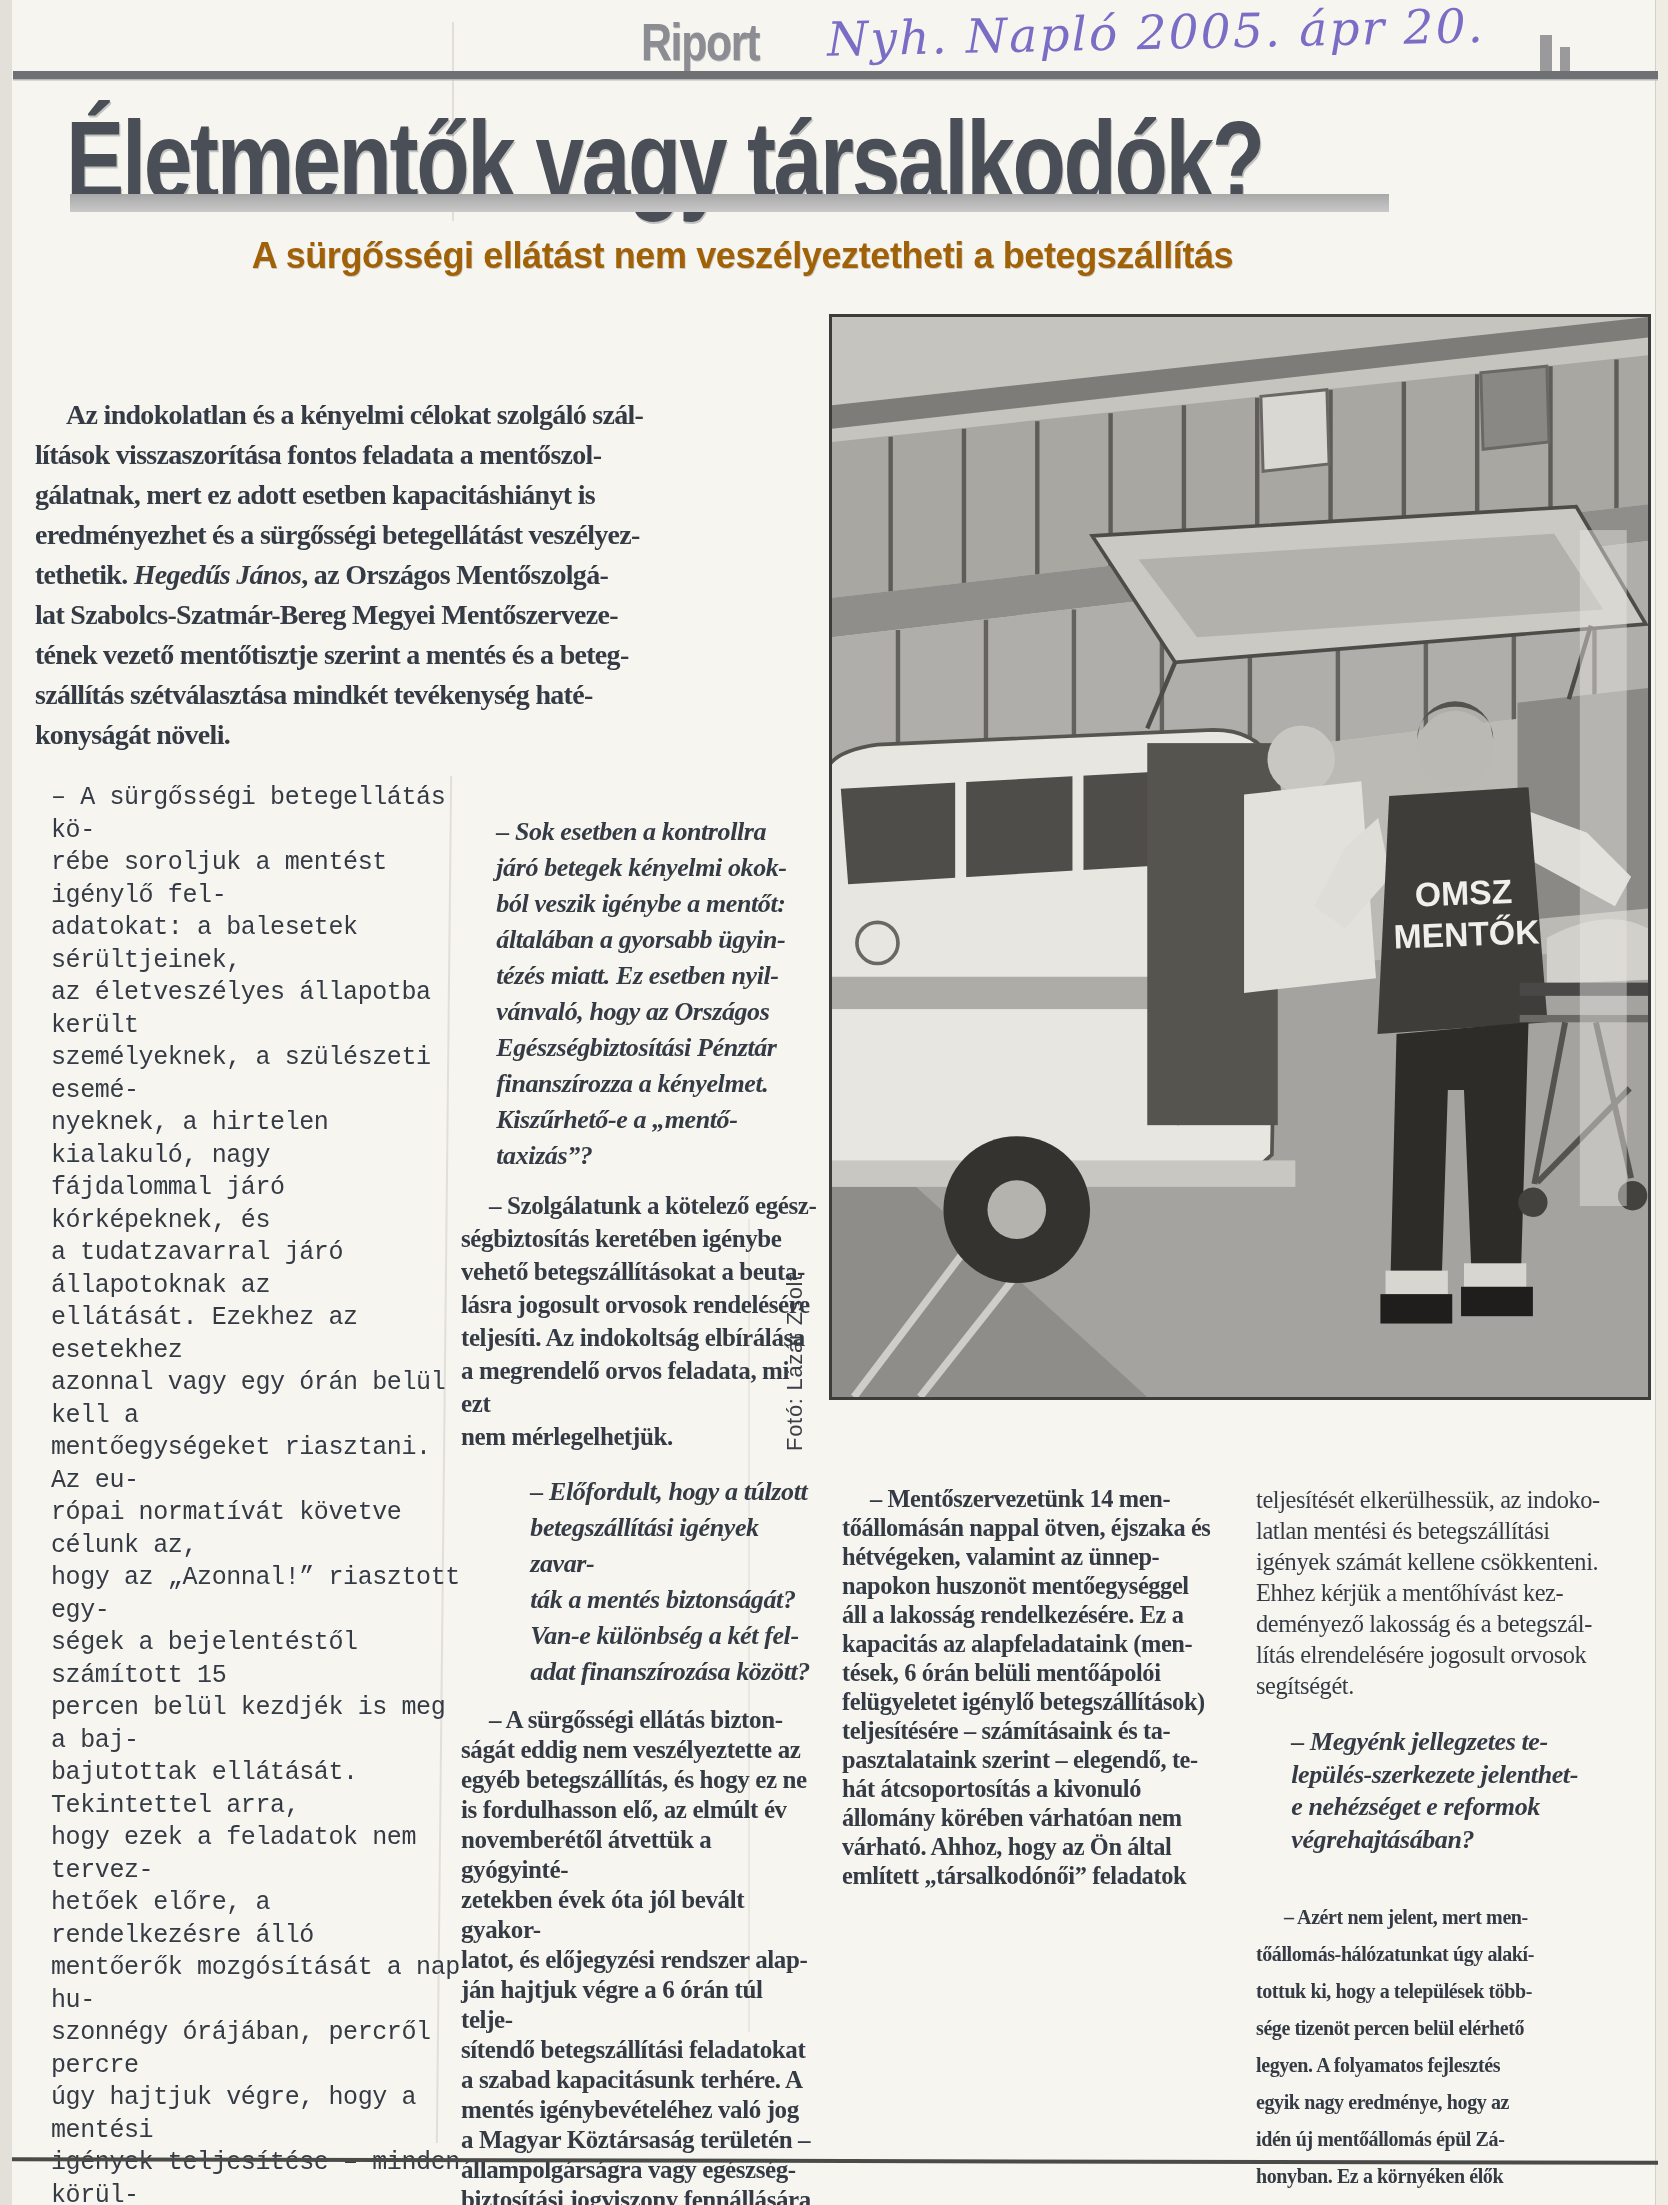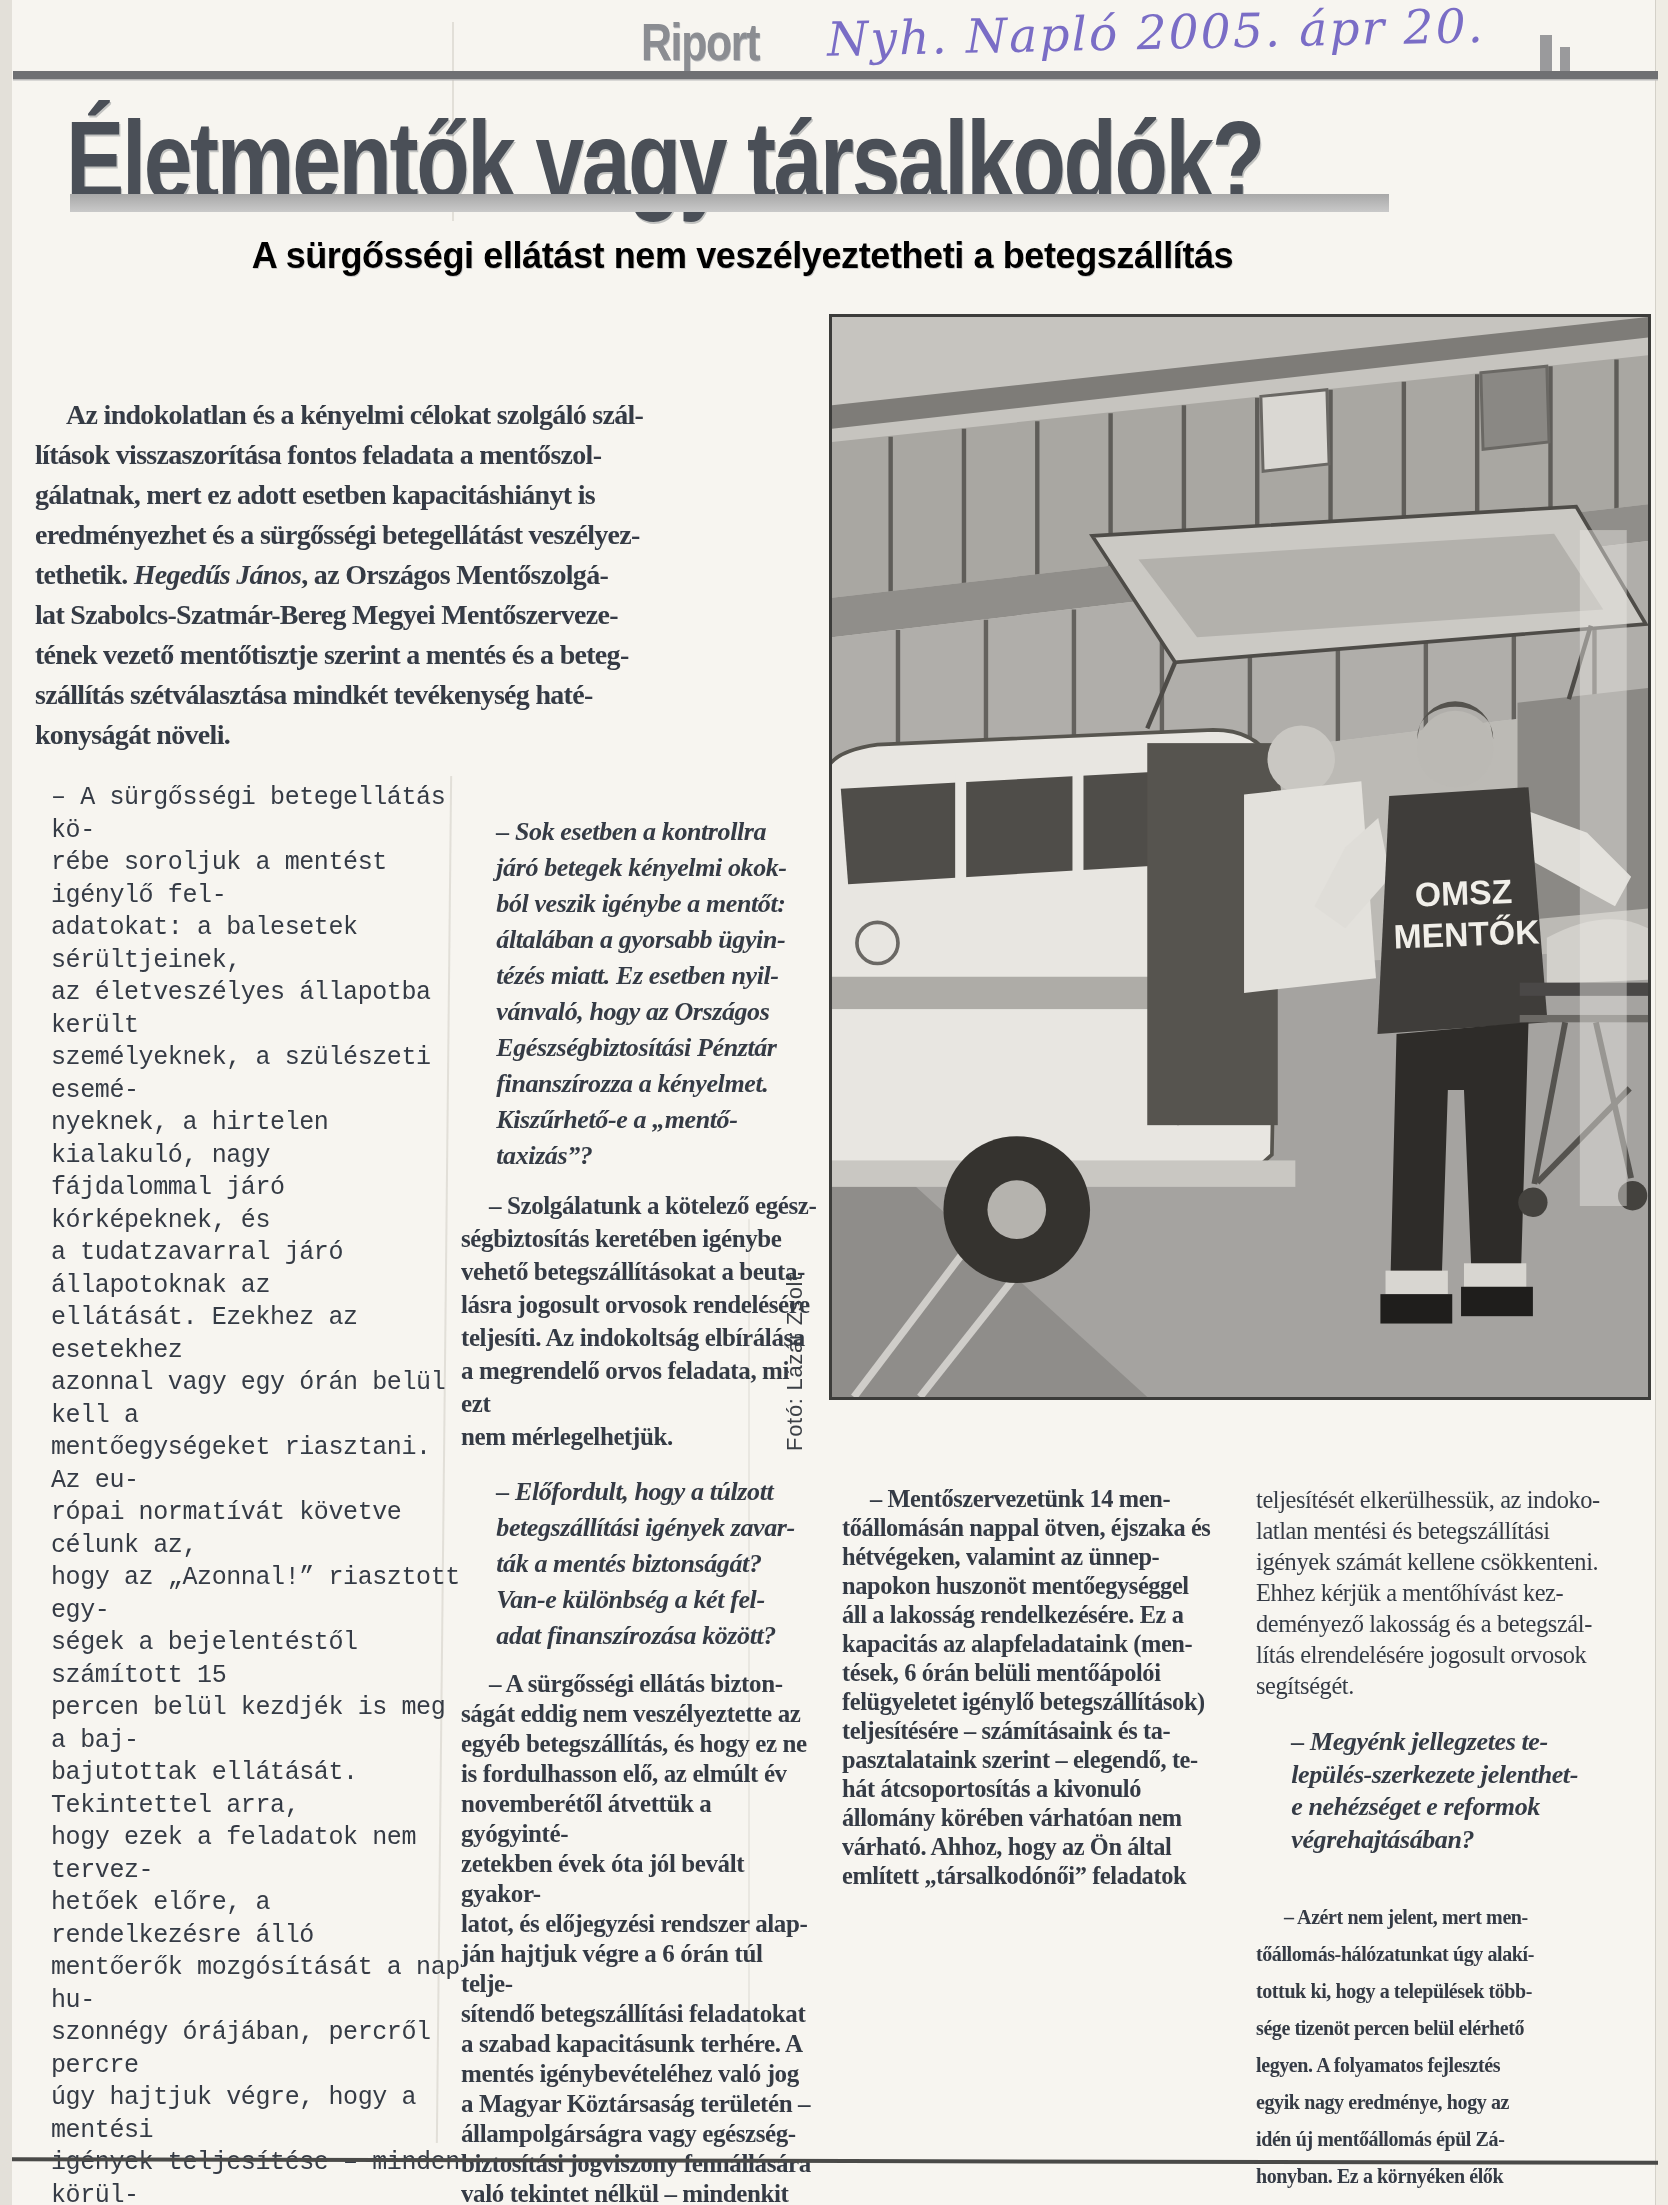--- a/index.html
+++ b/index.html
@@ -24,21 +24,21 @@
   .toprule{position:absolute;left:13.3px;top:71px;width:1645px;height:8.1px;background:#6f7073;
       box-shadow:0 1.5px 0 #b9b9b9;}
   
   .headline{position:absolute;left:66px;top:102px;width:1551px;margin:0;
       font-family:"Liberation Sans",sans-serif;font-weight:bold;font-size:112px;line-height:1.05;
       color:#4a4f57;transform:scaleX(.78);transform-origin:left top;letter-spacing:-3px;white-space:nowrap;
       text-shadow:1.5px 1.5px 0.7px rgba(74,79,87,.30);}
   .headline-bar{position:absolute;left:70px;top:194px;width:1319px;height:17.7px;
       background:linear-gradient(#a8a8a8,#c9c9c9);}
   .subtitle{position:absolute;left:74px;top:235px;width:1337px;margin:0;text-align:center;
-      font-family:"Liberation Sans",sans-serif;font-weight:bold;font-size:36px;color:#000000;
+      font-family:"Liberation Sans",sans-serif;font-weight:bold;font-size:36px;color:#a16207;
       letter-spacing:-0.4px;text-shadow:0.7px 0.7px 0 rgba(62,68,78,.25);}
   
   .lead{position:absolute;left:35px;top:395px;width:750px;margin:0;font-weight:bold;
       font-size:28px;line-height:40px;letter-spacing:-0.7px;white-space:pre-line;text-indent:31px;}
   .lead i{font-style:italic;}
   
   .photo{position:absolute;left:829px;top:314px;width:822px;height:1086px;margin:0;
       border:3px solid #3c3c3a;box-sizing:border-box;background:#cfcdc8;}
   .photo svg{display:block;width:100%;height:100%;}
   .credit{position:absolute;left:782px;top:1141px;height:310px;width:31px;
@@ -52,21 +52,21 @@
   .col3{left:842px;top:1469px;width:390px;}
   .col4{left:1256px;top:1469px;width:400px;}
   .pull{display:flex;align-items:flex-end;}
   .pull .bar{flex:0 0 19px;background:linear-gradient(90deg,#9d9d9d,#c2c2c2);margin-right:16.3px;}
   .qtext{font-weight:bold;font-style:italic;font-size:26px;letter-spacing:-0.4px;white-space:pre-line;}
   .col2 .qtext{line-height:36px;}
   .col3 .qtext,.col4 .qtext{line-height:32.5px;}
   .answer{white-space:pre-line;text-indent:28px;font-weight:bold;}
   .col2 .answer.a1{font-size:25px;line-height:33px;letter-spacing:-0.4px;}
   .col2 .answer.a2{font-size:25px;line-height:30px;letter-spacing:-0.4px;}
-  .col2 .pull.q2{margin-top:5.9px;}
+  .col2 .pull.q2{margin-top:5.9px;margin-left:34px;}
   .col3 .answer{font-size:24.4px;line-height:29px;letter-spacing:-0.4px;}
   .col4 .p1{font-size:24.4px;line-height:31px;letter-spacing:-0.4px;white-space:pre-line;}
   .col4 .pull{margin-top:10px;}
   .col4 .answer{font-size:20px;line-height:37px;letter-spacing:-0.4px;margin-top:28px;}
   .author{margin-top:3px;text-align:right;font-weight:bold;font-size:29.6px;letter-spacing:-0.4px;}
   .bottomrule{position:absolute;left:11.8px;top:2159px;width:1646px;height:4.4px;background:#4a4a48;
       transform:rotate(.12deg);}
 </style>
 </head>
 <body>

